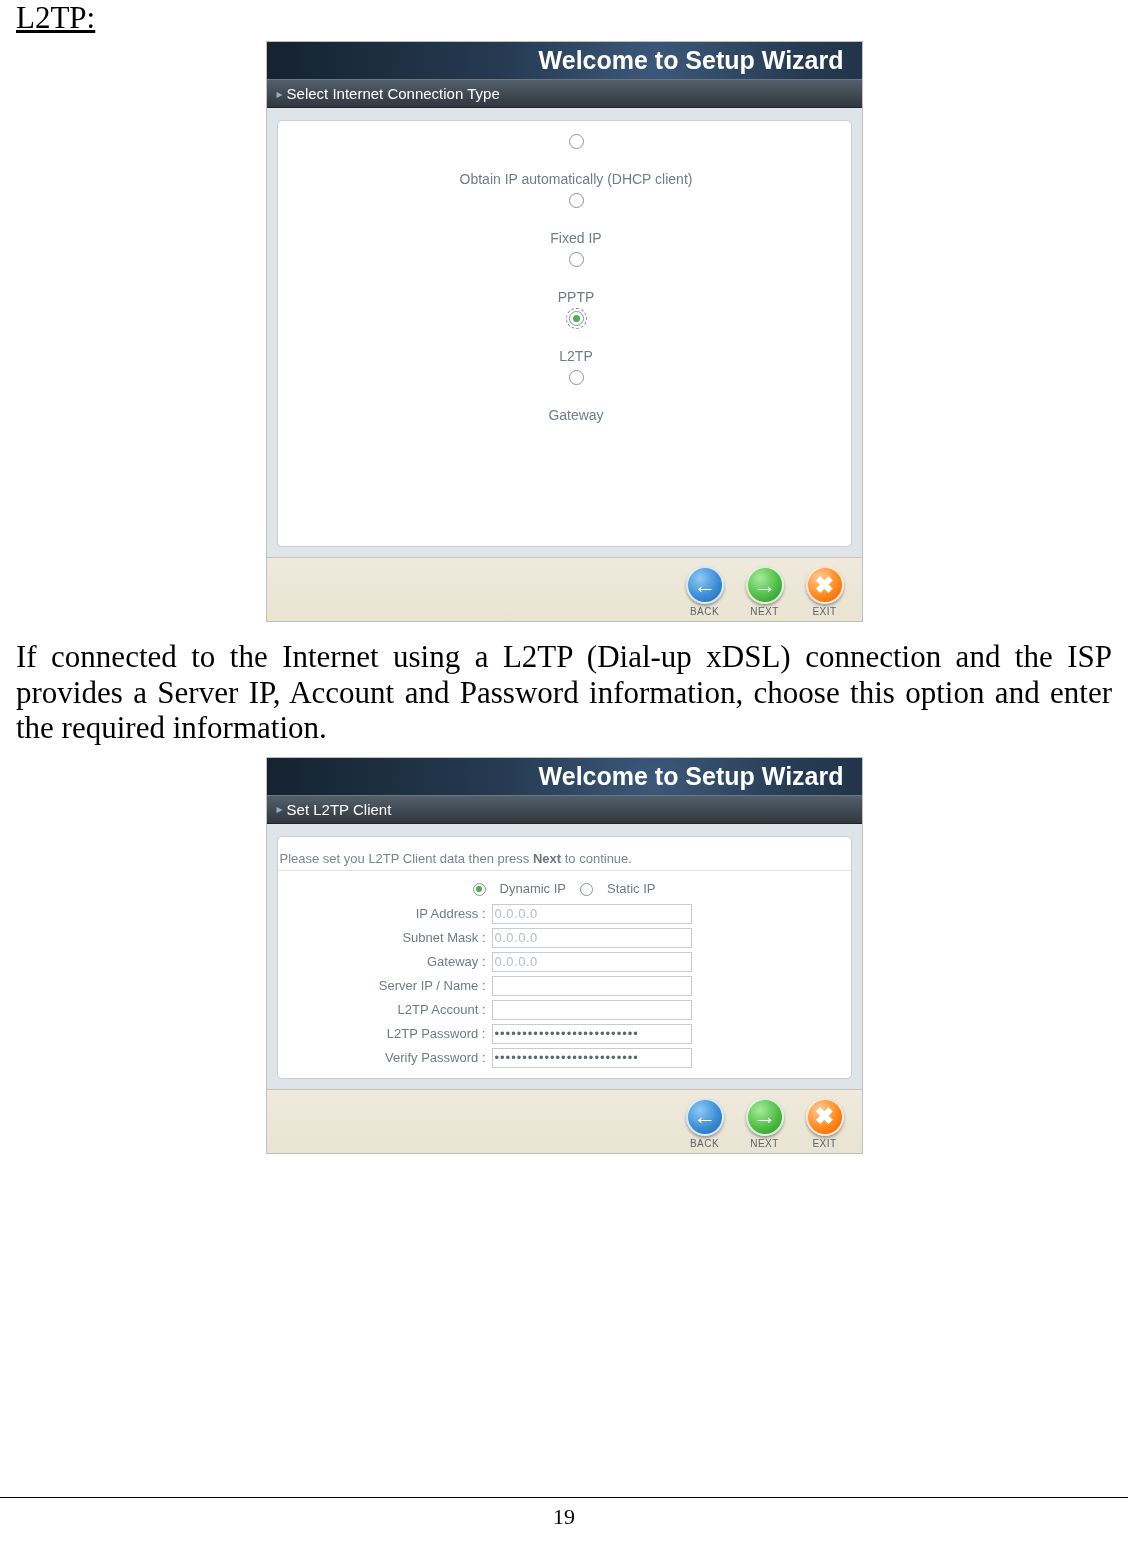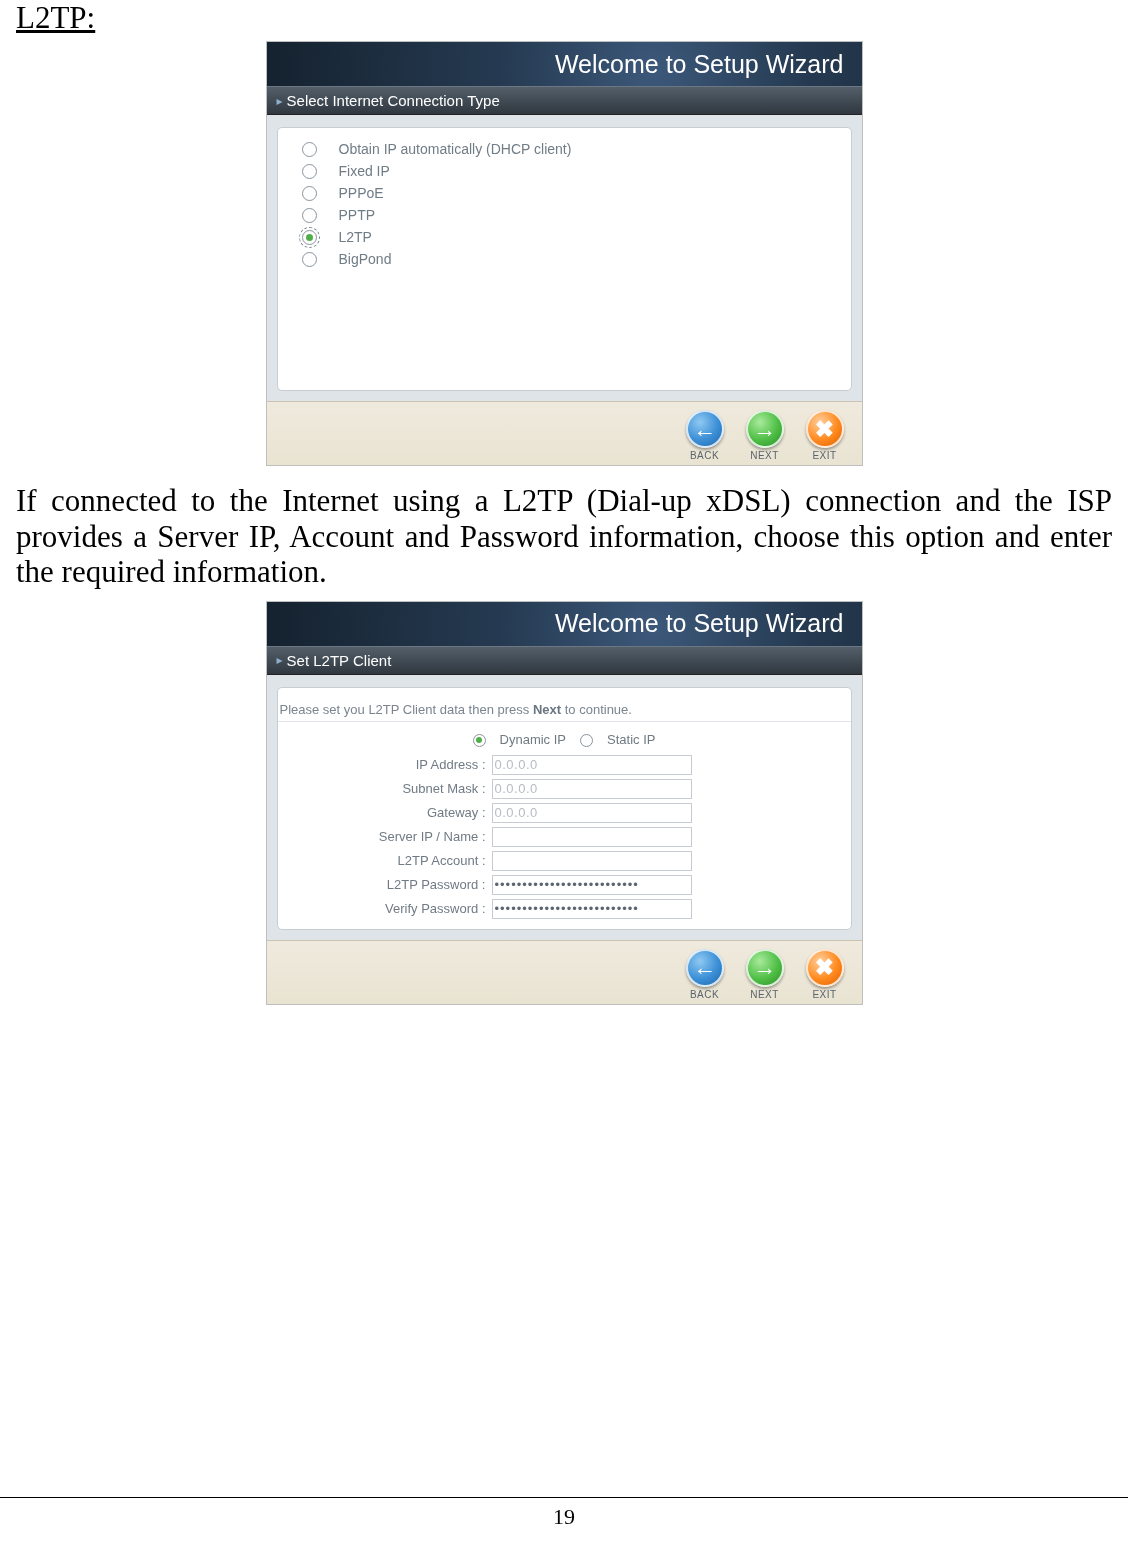--- a/index.html
+++ b/index.html
@@ -41,28 +41,29 @@
 
   
   .wizard {
     width: 595px;
     margin: 0 auto 8px auto;
     box-shadow: 0 0 0 1px rgba(0,0,0,.25);
     background: #dfe4e8;
     font-family: Arial, sans-serif;
   }
   .wizard-header {
-    height: 44px;
+    height: 37px;
     background: radial-gradient(circle at 65% 65%, #3c587a 0%, #253a51 40%, #15222f 100%);
     color: #fff;
     display: flex;
     align-items: center;
     justify-content: flex-end;
     padding-right: 18px;
     font-size: 25px;
+    font-weight: bold;
   }
   .section-bar {
     background: linear-gradient(#535f6a, #3d4750 60%, #30373f);
     color: #fff;
     font-size: 15px;
     padding: 5px 10px 5px 10px;
     border-top: 1px solid #6d7782;
     border-bottom: 1px solid #222;
     display: flex;
     align-items: center;
@@ -77,20 +78,21 @@
     margin: 12px 10px 10px 10px;
     padding: 10px 0 8px 0;
   }
   .option-row {
     display: flex;
     align-items: center;
     gap: 22px;
     padding: 3px 0 3px 24px;
     font-size: 14px;
     color: #707c86;
+    flex-direction: column;
   }
   .radio {
     width: 15px; height: 15px; border-radius: 50%;
     border: 1px solid #8a949c; background: #fff;
     display: inline-flex; align-items: center; justify-content: center;
     box-sizing: border-box;
   }
   .radio.selected {
     outline: 1px dashed #7a8590;
     outline-offset: 2px;
@@ -198,33 +200,29 @@
       <div class="option-row">
         <span class="radio"></span>
         <span>Obtain IP automatically (DHCP client)</span>
       </div>
       <div class="option-row">
         <span class="radio"></span>
         <span>Fixed IP</span>
       </div>
       <div class="option-row">
         <span class="radio"></span>
-        <span>PPPoE</span>
-      </div>
-      <div class="option-row">
-        <span class="radio"></span>
         <span>PPTP</span>
       </div>
       <div class="option-row">
         <span class="radio selected"></span>
         <span>L2TP</span>
       </div>
       <div class="option-row">
         <span class="radio"></span>
-        <span>BigPond</span>
+        <span>Gateway</span>
       </div>
     </div>
     <div class="wizard-footer">
       <div class="nav-btn">
         <div class="circ blue">←</div>
         <div class="nav-label">BACK</div>
       </div>
       <div class="nav-btn">
         <div class="circ green">→</div>
         <div class="nav-label">NEXT</div>

